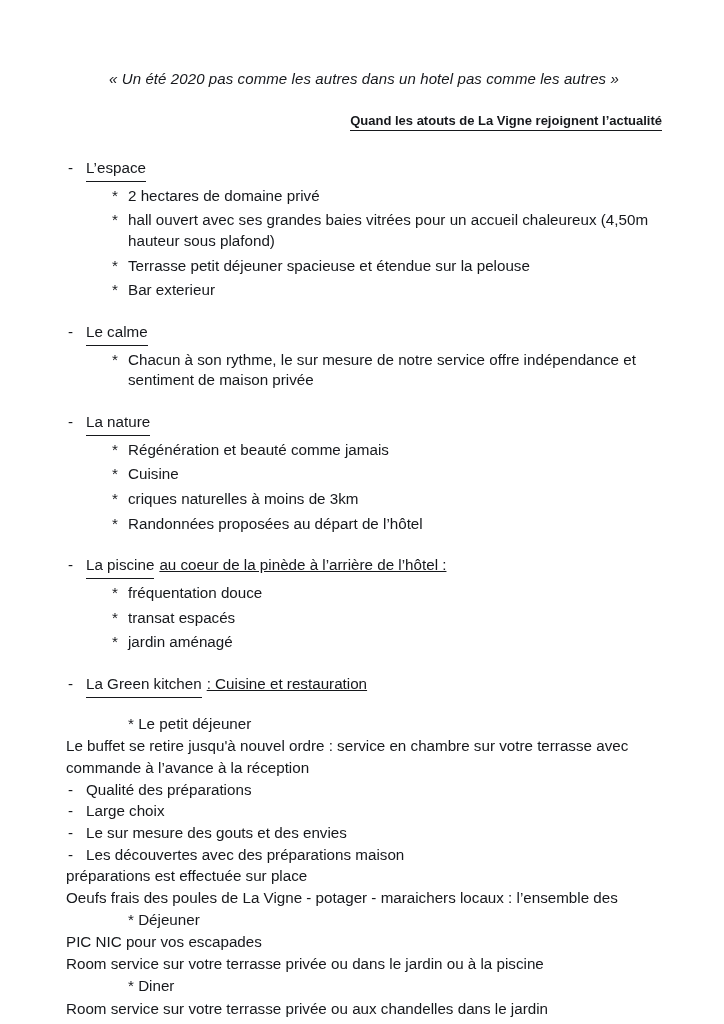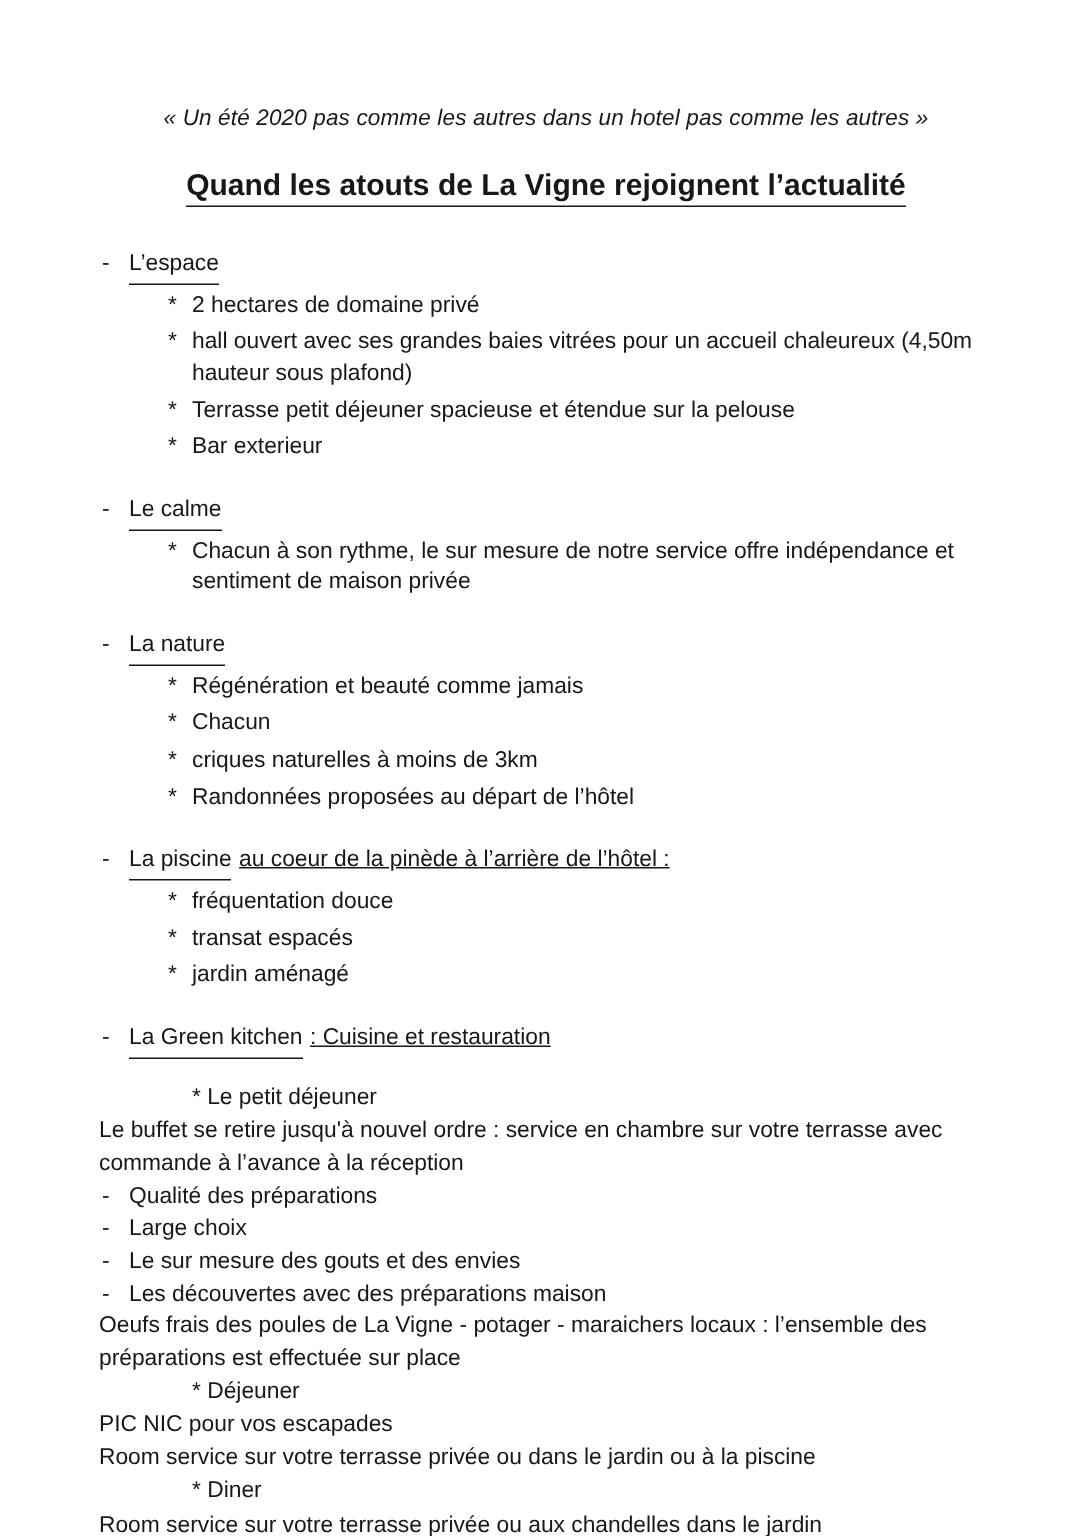--- a/index.html
+++ b/index.html
@@ -22,22 +22,22 @@
     padding: 56px 62px 20px 66px;
   }
   .tagline {
     font-style: italic;
     font-size: 15px;
     text-align: center;
     margin: 14px 0 0 0;
     letter-spacing: 0.1px;
   }
   .doc-title {
-    text-align: center;
-    font-size: 20px;
+    text-align: right;
+    font-size: 13px;
     font-weight: 600;
     margin: 26px 0 0 0;
   }
   .doc-title span {
     border-bottom: 1.4px solid #16181c;
     padding-bottom: 2px;
   }
   .body-block {
     margin-top: 30px;
     font-size: 15.2px;
@@ -167,21 +167,21 @@
         <span class="dash">-</span>
         <span class="head-underline">La nature</span>
       </div>
       <ul class="bullets">
         <li>
           <span class="star">*</span>
           <span class="btext">Régénération et beauté comme jamais</span>
         </li>
         <li>
           <span class="star">*</span>
-          <span class="btext">Chacun</span>
+          <span class="btext">Cuisine</span>
         </li>
         <li>
           <span class="star">*</span>
           <span class="btext">criques naturelles à moins de 3km</span>
         </li>
         <li>
           <span class="star">*</span>
           <span class="btext">Randonnées proposées au départ de l’hôtel</span>
         </li>
       </ul>
@@ -241,22 +241,22 @@
         <li>
           <span class="d">-</span>
           <span>Le sur mesure des gouts et des envies</span>
         </li>
         <li>
           <span class="d">-</span>
           <span>Les découvertes avec des préparations maison</span>
         </li>
       </ul>
 
+      <p class="plain">préparations est effectuée sur place</p>
       <p class="plain">Oeufs frais des poules de La Vigne - potager - maraichers locaux : l’ensemble des</p>
-      <p class="plain">préparations est effectuée sur place</p>
 
       <div class="indent-star">
         <span>* Déjeuner</span>
       </div>
       <p class="plain">PIC NIC pour vos escapades</p>
       <p class="plain">Room service sur votre terrasse privée ou dans le jardin ou à la piscine</p>
 
       <div class="indent-star">
         <span>* Diner</span>
       </div>

